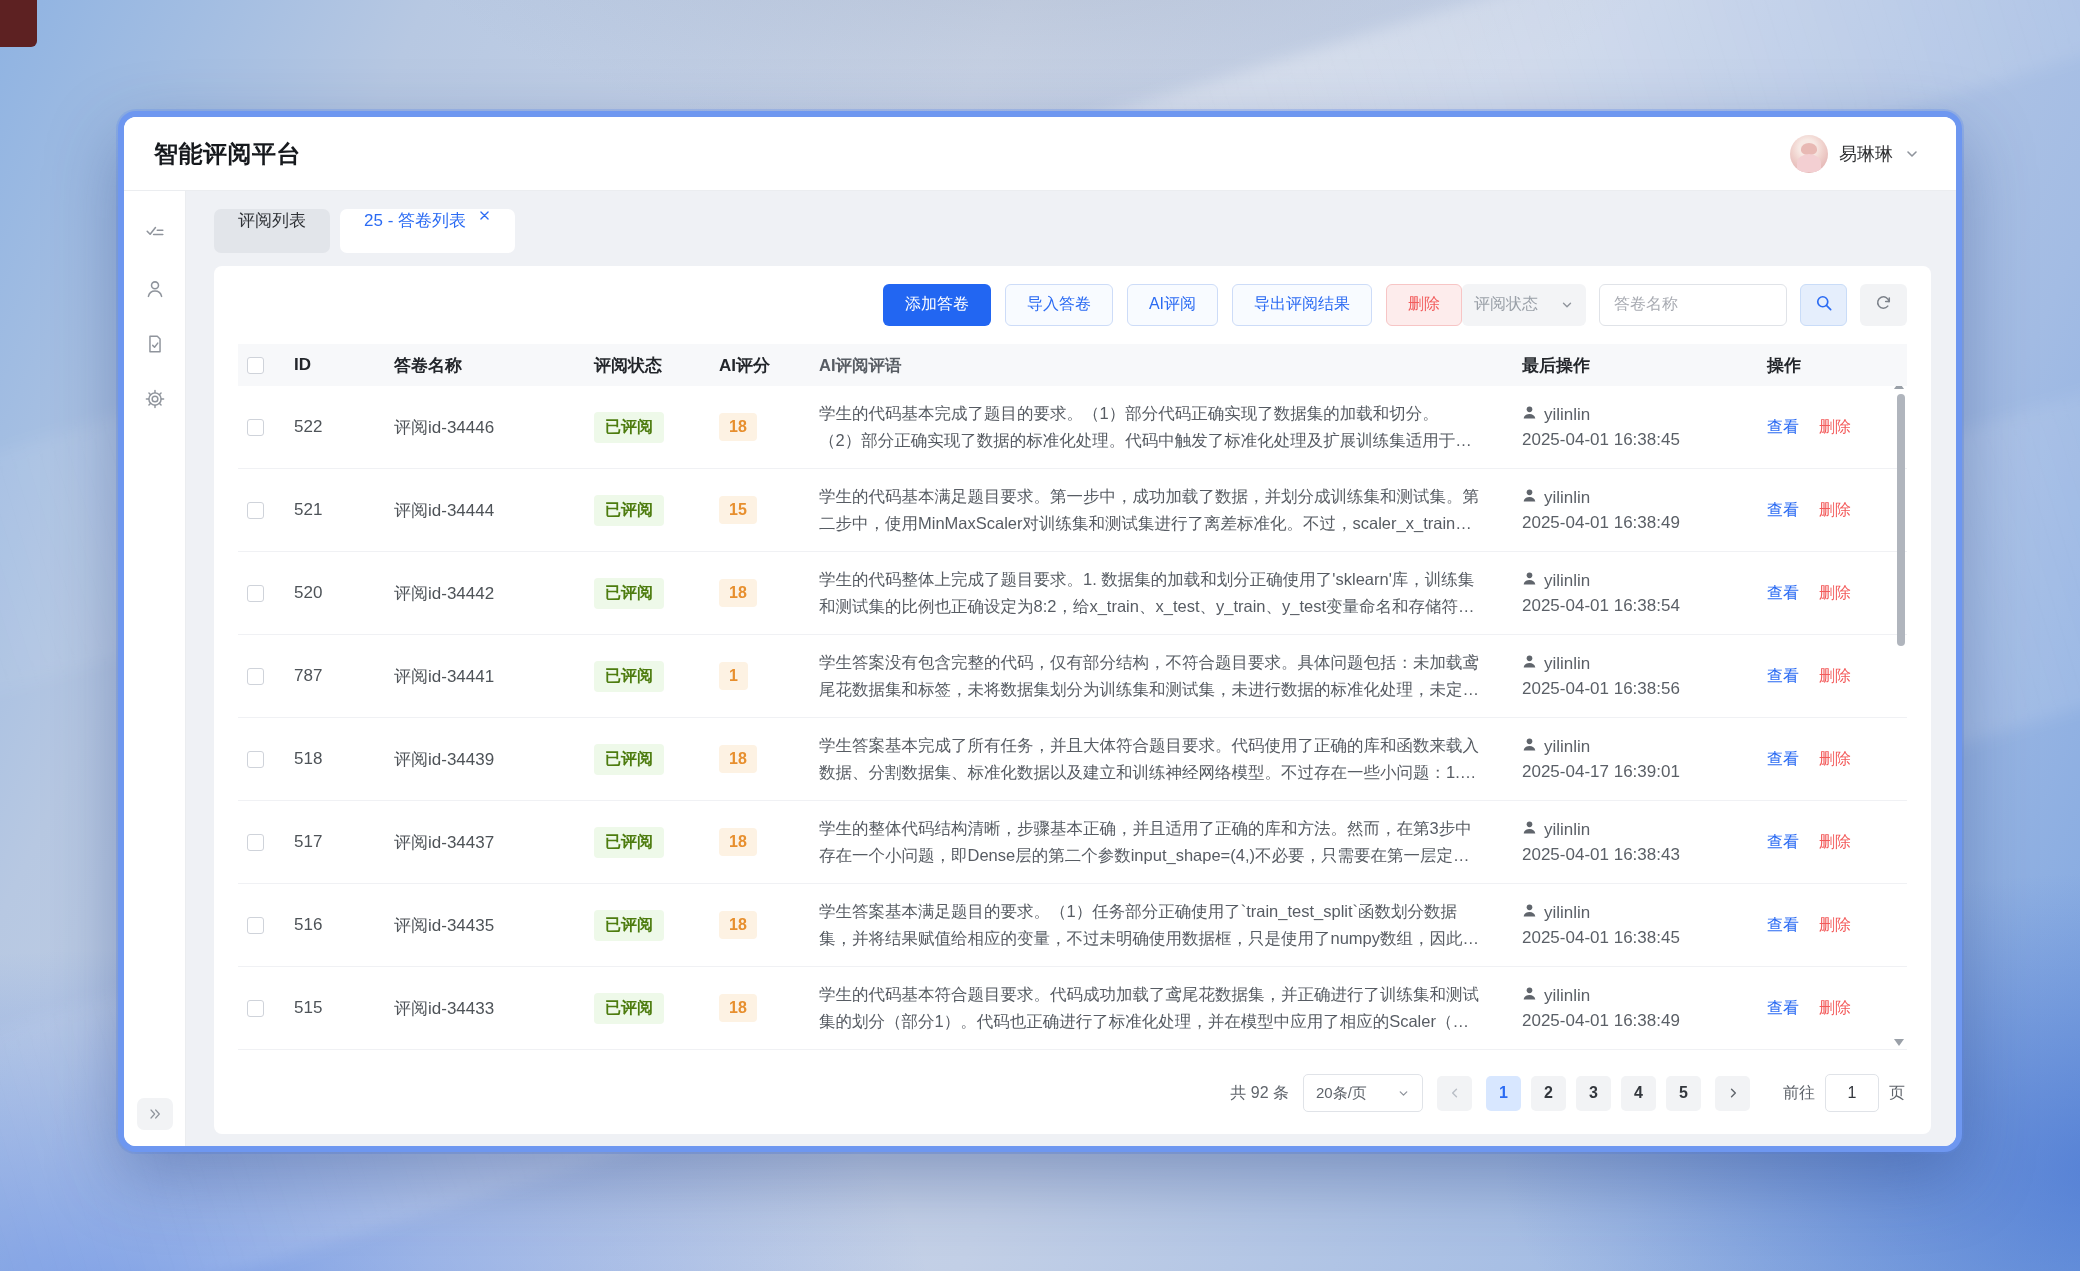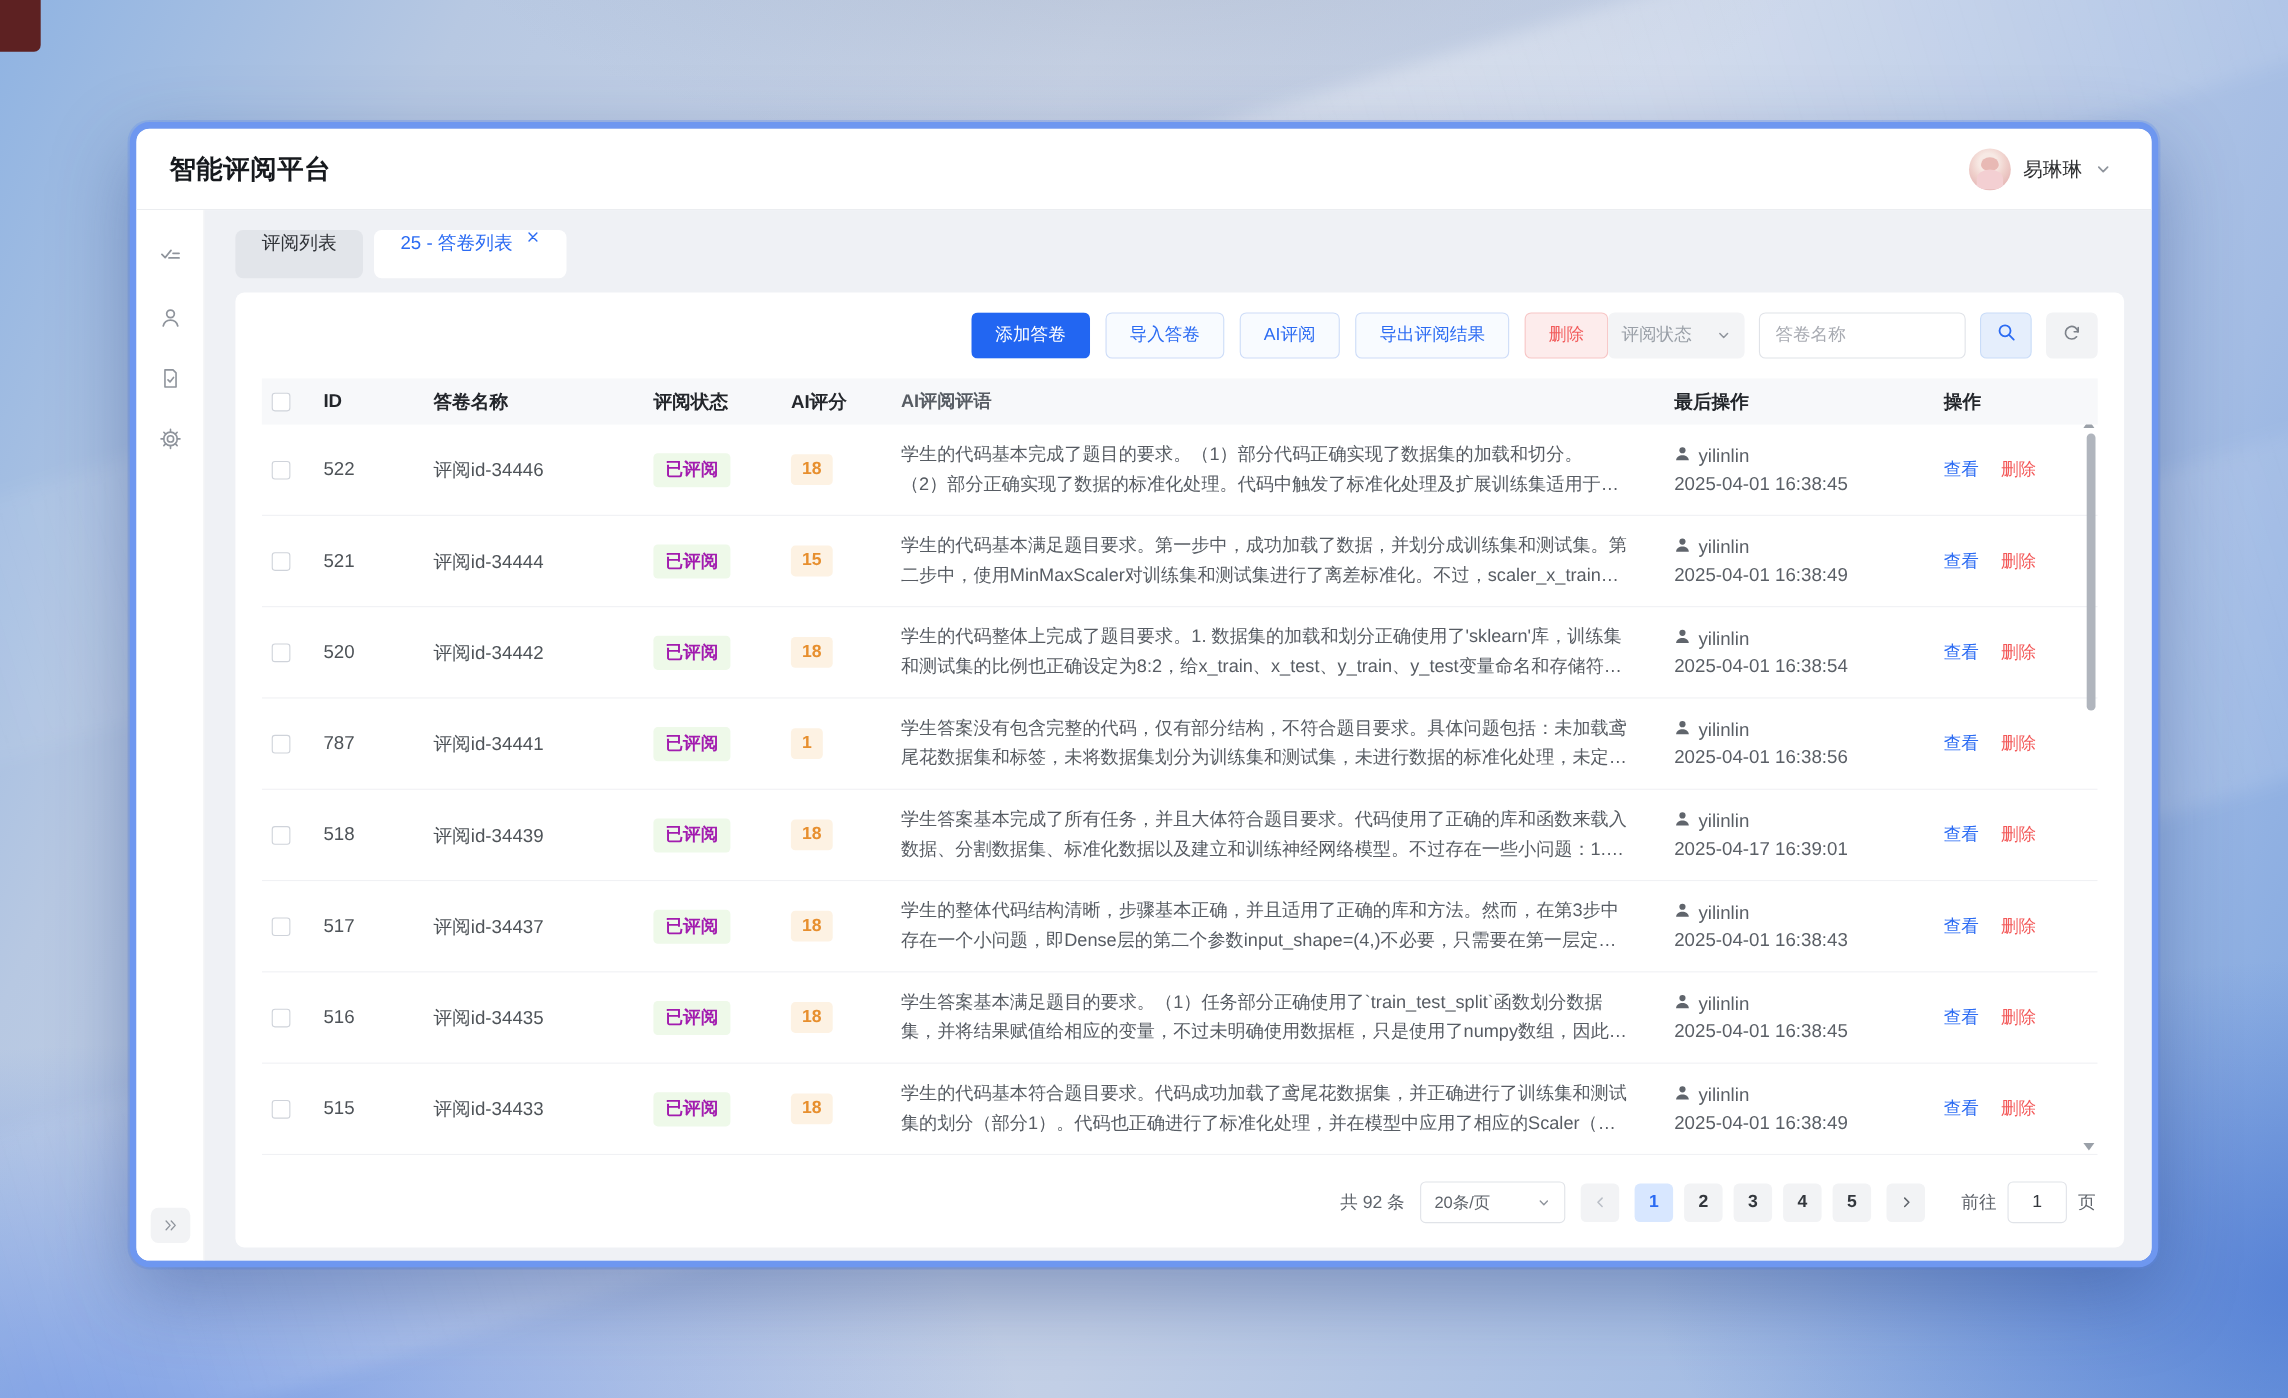--- a/index.html
+++ b/index.html
@@ -89,39 +89,39 @@
   .col-check { width:56px; padding-left:9px; display:flex; align-items:center; }
   .checkbox { width:17px; height:17px; border:1.5px solid #cfd3da; border-radius:3px; background:#fff; cursor:pointer; }
   .col-id { width:100px; }
   .col-name { width:200px; }
   .col-status { width:125px; }
   .col-score { width:100px; }
   .col-comment { flex:1; padding-right:42px; font-size:16.5px; line-height:27px; color:#575c63;
     display:-webkit-box; -webkit-line-clamp:2; -webkit-box-orient:vertical; overflow:hidden; }
   .col-lastop { width:245px; }
   .col-actions { width:140px; display:flex; gap:20px; }
-  .badge-status { display:inline-block; padding:5px 11px; border-radius:4px; background:#eef9e9; color:#a21caf; font-size:16px; font-weight:600; }
+  .badge-status { display:inline-block; padding:5px 11px; border-radius:4px; background:#eef9e9; color:#4d7c0f; font-size:16px; font-weight:600; }
   .badge-score { display:inline-block; min-width:20px; text-align:center; padding:5px 10px; border-radius:4px; background:#fdf2e3; color:#e78f2e; font-size:16px; font-weight:700; }
   .op-user { display:flex; align-items:center; gap:7px; color:#5a5f66; }
   .op-time { margin-top:5px; color:#5a5f66; }
   .link { font-size:16px; cursor:pointer; white-space:nowrap; }
   .link-view { color:#2b6bf3; }
   .link-del { color:#f35a5a; }
 
   
   .sb-thumb { position:absolute; right:2px; top:8px; width:8px; height:252px; background:#b0b5bd; border-radius:4px; }
   .sb-up { position:absolute; right:3px; top:-4px; width:0; height:0;
     border-left:5px solid transparent; border-right:5px solid transparent; border-bottom:7px solid #9aa0a8; }
   .sb-down { position:absolute; right:3px; bottom:4px; width:0; height:0;
     border-left:5px solid transparent; border-right:5px solid transparent; border-top:7px solid #9aa0a8; }
 
   
   .pagination { flex:0 0 82px; display:flex; align-items:center; justify-content:flex-end; gap:14px; padding-right:2px; }
   .pg-total { color:#5f646b; font-size:16px; }
-  .pg-size { width:132px; height:38px; background:#fff; border:1px solid #e0e3e8; border-radius:5px;
+  .pg-size { width:120px; height:38px; background:#fff; border:1px solid #e0e3e8; border-radius:5px;
     display:flex; align-items:center; justify-content:space-between; padding:0 12px; color:#5f646b; font-size:15px; cursor:pointer; }
   .pg-pages { display:flex; align-items:center; gap:10px; }
   .pg-btn { min-width:35px; height:35px; padding:0 6px; border-radius:5px; background:#f2f3f5;
     display:flex; align-items:center; justify-content:center; font-size:16px; font-weight:700; color:#33373d; cursor:pointer; }
   .pg-btn.active { background:#d8e7ff; color:#2b6bf3; }
   .pg-btn.prev { color:#b9bec6; }
   .pg-btn.next { color:#5f646b; }
   .pg-goto { display:flex; align-items:center; gap:10px; color:#5f646b; font-size:16px; margin-left:19px; }
   .pg-input { width:54px; height:38px; border:1px solid #e0e3e8; border-radius:5px; text-align:center;
     font-size:16px; color:#33373d; font-family:inherit; background:#fff; }

